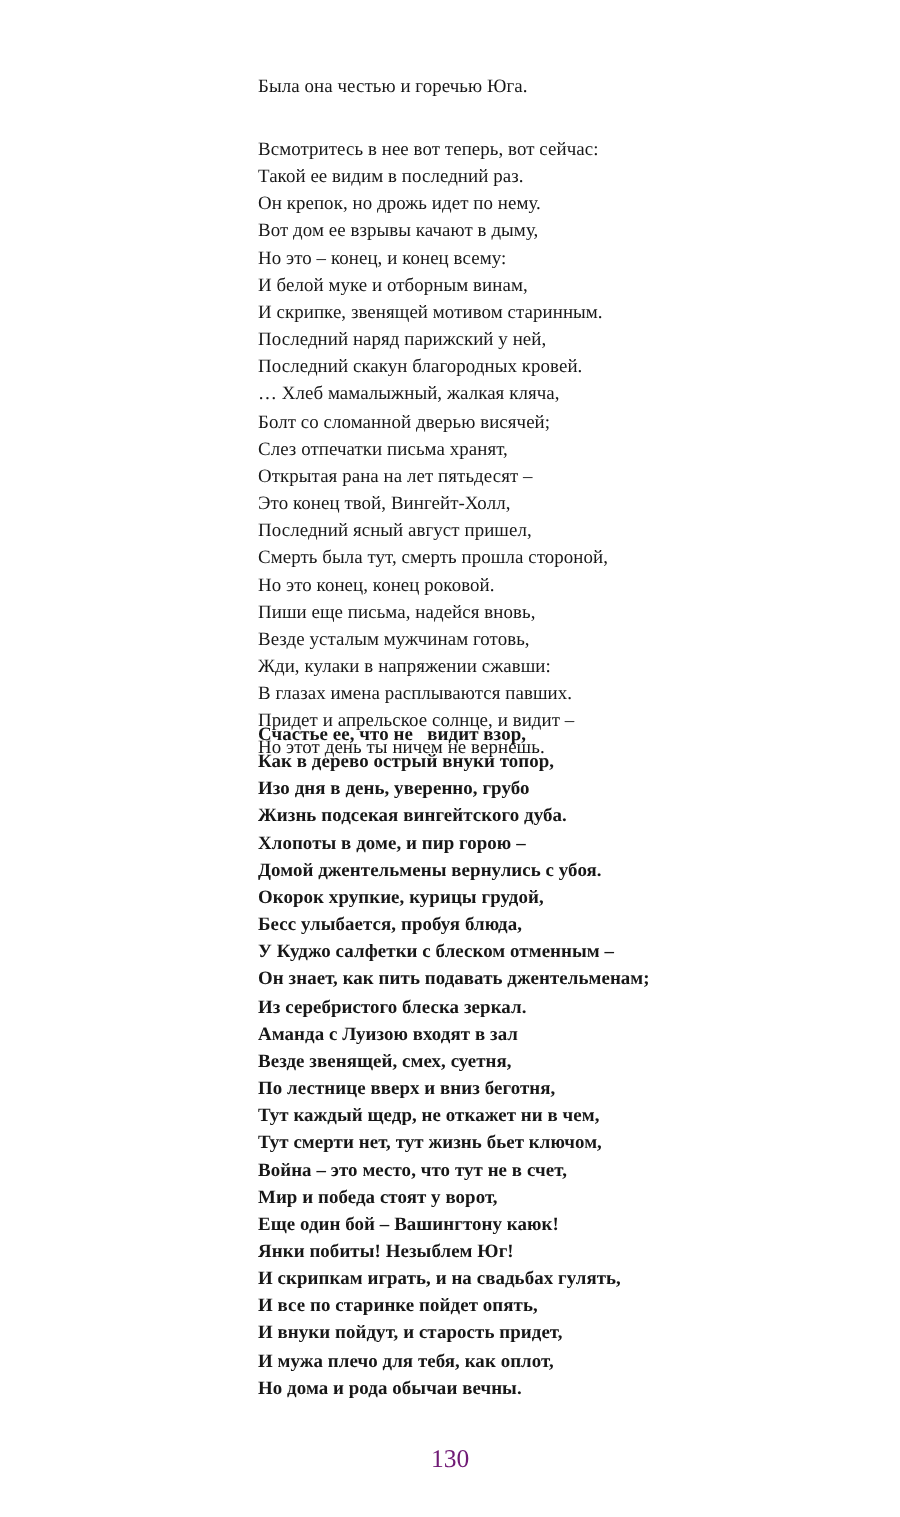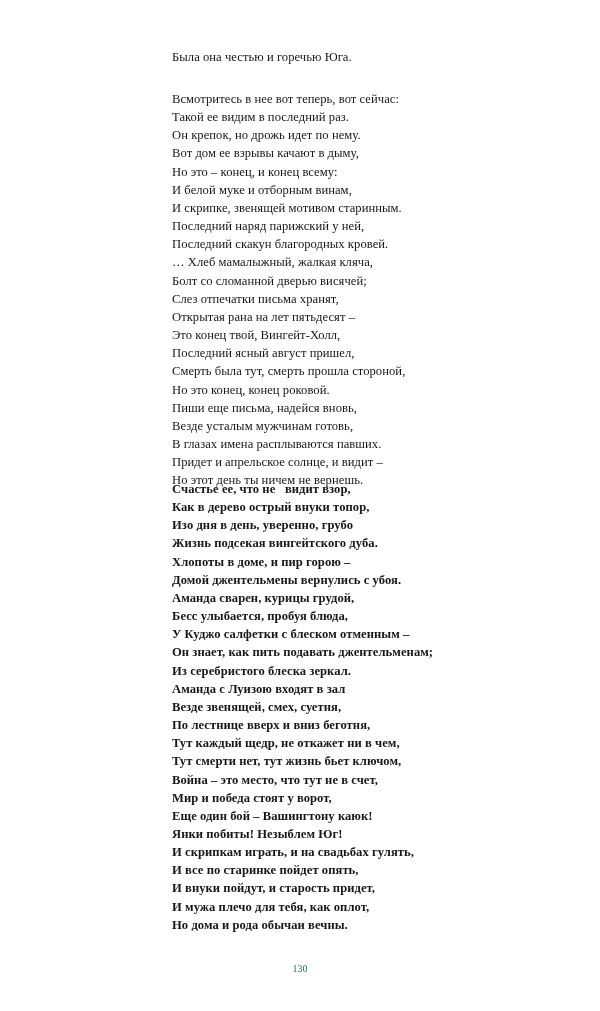--- a/index.html
+++ b/index.html
@@ -38,22 +38,22 @@
   }
   .stanza-1 { top: 36px; }
   .stanza-2 { top: 78px; }
   .stanza-3 { top: 468px; font-weight: bold; }
   .page-number {
     position: absolute;
     top: 963px;
     left: 0;
     width: 600px;
     text-align: center;
-    font-size: 10px;
-    color: #15803d;
+    font-size: 17px;
+    color: #701a75;
   }
 </style>
 </head>
 <body>
 
 <div class="page">
 
   <div class="text-block stanza-1">
     <div class="line">Была она честью и горечью Юга.</div>
   </div>
@@ -71,33 +71,34 @@
     <div class="line">… Хлеб мамалыжный, жалкая кляча,</div>
     <div class="line">Болт со сломанной дверью висячей;</div>
     <div class="line">Слез отпечатки письма хранят,</div>
     <div class="line">Открытая рана на лет пятьдесят –</div>
     <div class="line">Это конец твой, Вингейт-Холл,</div>
     <div class="line">Последний ясный август пришел,</div>
     <div class="line">Смерть была тут, смерть прошла стороной,</div>
     <div class="line">Но это конец, конец роковой.</div>
     <div class="line">Пиши еще письма, надейся вновь,</div>
     <div class="line">Везде усталым мужчинам готовь,</div>
+    <div class="line">Жди, кулаки в напряжении сжавши:</div>
     <div class="line">В глазах имена расплываются павших.</div>
     <div class="line">Придет и апрельское солнце, и видит –</div>
     <div class="line">Но этот день ты ничем не вернешь.</div>
   </div>
 
   <div class="text-block stanza-3">
     <div class="line">Счастье ее, что не   видит взор,</div>
     <div class="line">Как в дерево острый внуки топор,</div>
     <div class="line">Изо дня в день, уверенно, грубо</div>
     <div class="line">Жизнь подсекая вингейтского дуба.</div>
     <div class="line">Хлопоты в доме, и пир горою –</div>
     <div class="line">Домой джентельмены вернулись с убоя.</div>
-    <div class="line">Аманда сварен, курицы грудой,</div>
+    <div class="line">Окорок хрупкие, курицы грудой,</div>
     <div class="line">Бесс улыбается, пробуя блюда,</div>
     <div class="line">У Куджо салфетки с блеском отменным –</div>
     <div class="line">Он знает, как пить подавать джентельменам;</div>
     <div class="line">Из серебристого блеска зеркал.</div>
     <div class="line">Аманда с Луизою входят в зал</div>
     <div class="line">Везде звенящей, смех, суетня,</div>
     <div class="line">По лестнице вверх и вниз беготня,</div>
     <div class="line">Тут каждый щедр, не откажет ни в чем,</div>
     <div class="line">Тут смерти нет, тут жизнь бьет ключом,</div>
     <div class="line">Война – это место, что тут не в счет,</div>

